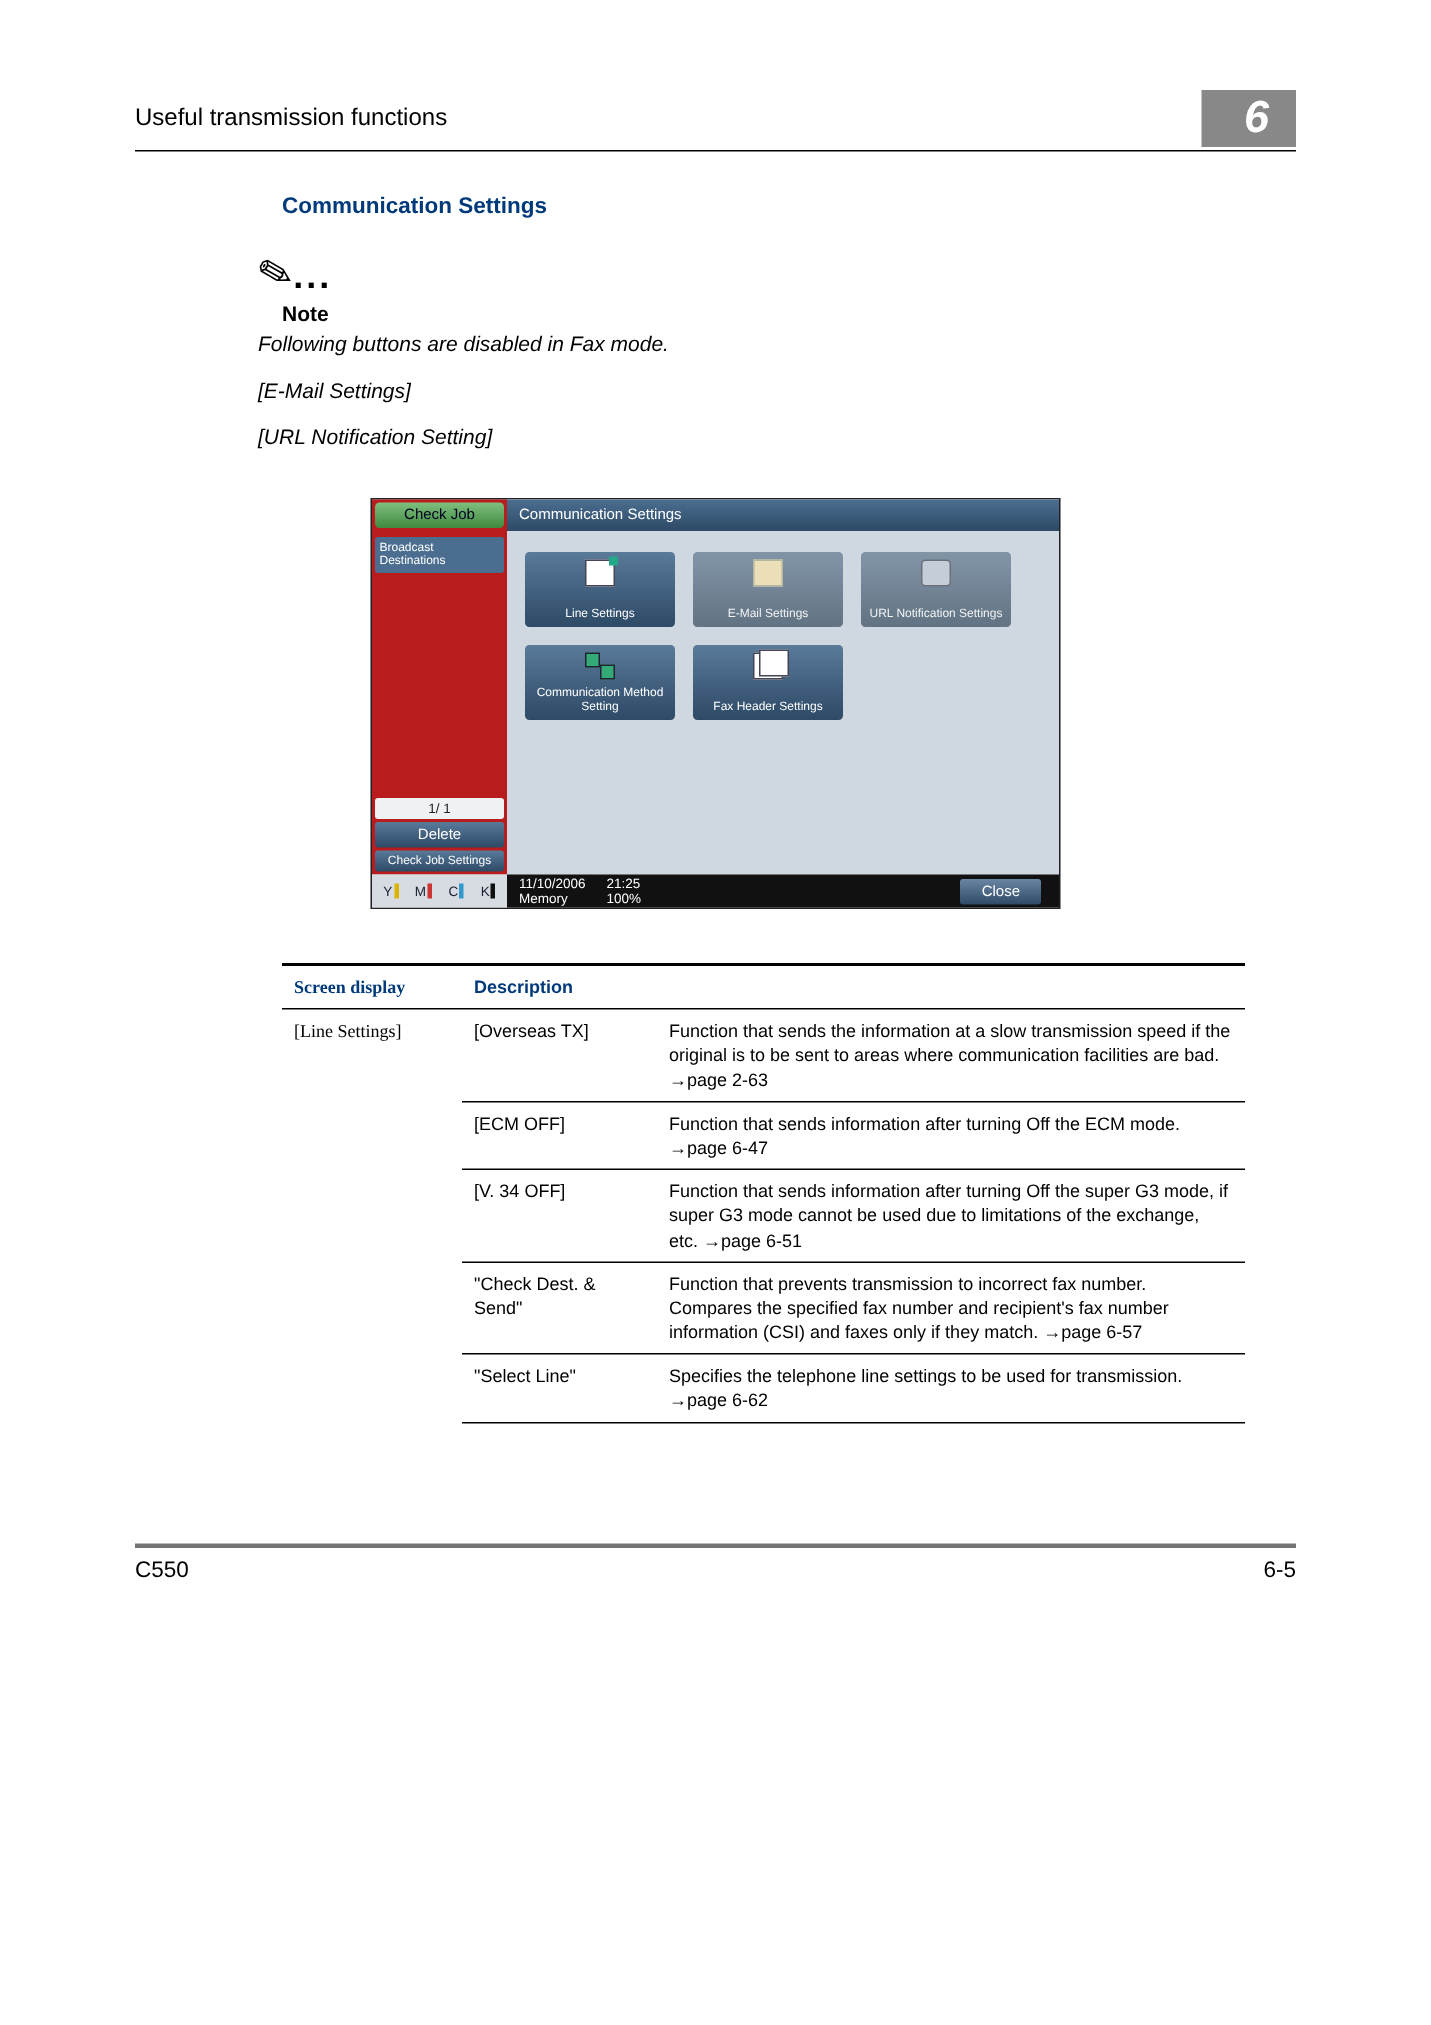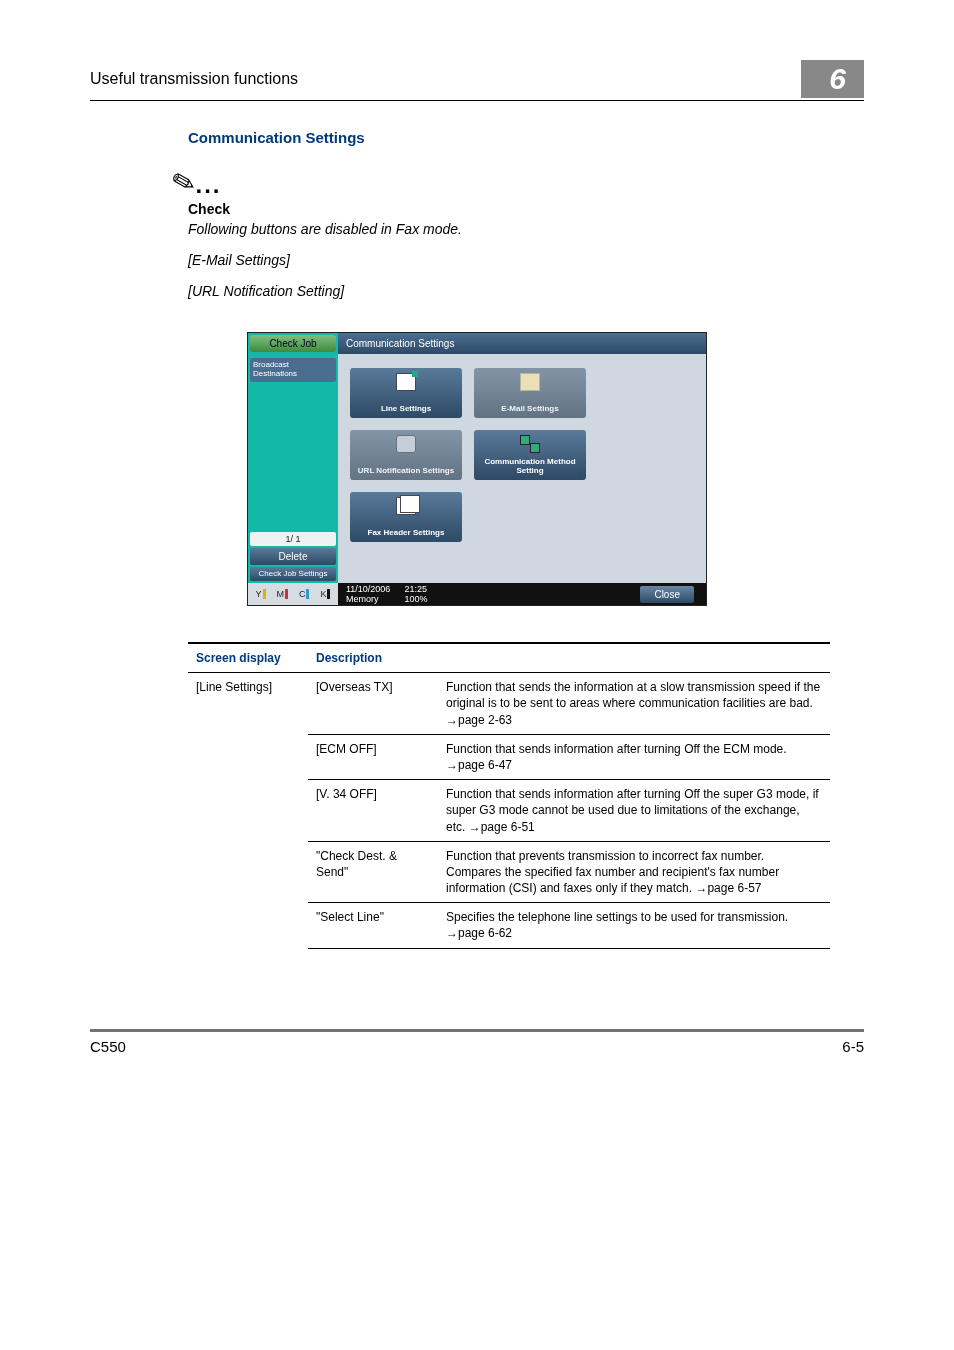--- a/index.html
+++ b/index.html
@@ -57,21 +57,20 @@
       letter-spacing: 2px;
       vertical-align: bottom;
     }
     .note-label {
       font-weight: bold;
       margin-left: 16px;
       margin-top: 2px;
     }
     .note-text {
       font-style: italic;
-      margin-left: 16px;
       margin-top: 2px;
       line-height: 1.5;
     }
     .note-text + .note-text { margin-top: 10px; }
 
     
     .screenshot-wrap {
       display: flex;
       justify-content: center;
       margin-bottom: 36px;
@@ -104,21 +103,21 @@
       font-size: 10px;
       display: flex;
       justify-content: space-between;
     }
     .ss-body {
       display: flex;
       height: 250px;
     }
     .ss-side {
       width: 90px;
-      background: #14b8a6;
+      background: #b91c1c;
       display: flex;
       flex-direction: column;
       padding: 2px;
     }
     .ss-checkjob-tab {
       background: linear-gradient(#7fbf7f, #3f8a3f);
       border-radius: 3px;
       text-align: center;
       padding: 3px 0;
       margin-bottom: 6px;
@@ -170,31 +169,30 @@
       padding: 5px 8px;
       font-size: 10px;
     }
     .ss-grid {
       display: flex;
       flex-wrap: wrap;
       gap: 12px;
       padding: 14px 12px;
     }
     .ss-tile {
-      width: 112px;
+      width: 100px;
       height: 50px;
       background: linear-gradient(#5a7a9a, #2d4a66);
       border-radius: 3px;
       position: relative;
       display: flex;
       flex-direction: column;
       justify-content: flex-end;
       align-items: center;
       padding-bottom: 4px;
-      font-weight: bold;
     }
     .ss-tile.muted { opacity: 0.7; filter: grayscale(30%); }
     .ss-tile-label {
       font-size: 8px;
       color: #fff;
       text-align: center;
       line-height: 1.1;
     }
     .ss-tile-icon {
       position: absolute;
@@ -275,21 +273,21 @@
       vertical-align: top;
       line-height: 1.35;
     }
     .desc-table thead th {
       border-top: 2px solid #000;
       border-bottom: 1px solid #000;
       color: #003a7a;
       font-weight: bold;
       font-size: 12px;
     }
-    .col1 { width: 120px; }
+    .col1 { width: 120px; font-family: Liberation Serif, serif; }
     .col2 { width: 130px; }
     .no-bottom { border-bottom: none !important; }
 
     .footer-row {
       display: flex;
       justify-content: space-between;
       border-top: 3px solid #737373;
       margin-top: 80px;
       padding-top: 6px;
       font-size: 15px;
@@ -303,21 +301,21 @@
     <div class="header-title">Useful transmission functions</div>
     <div class="chapter-box">6</div>
   </div>
 
   <div class="section-heading">Communication Settings</div>
 
   <div class="note-block">
     <div>
       <span class="note-icon">✎</span><span class="note-dots">...</span>
     </div>
-    <div class="note-label">Check</div>
+    <div class="note-label">Note</div>
     <div class="note-text">Following buttons are disabled in Fax mode.</div>
     <div class="note-text">[E-Mail Settings]</div>
     <div class="note-text">[URL Notification Setting]</div>
   </div>
 
   <div class="screenshot-wrap">
     <div class="screenshot">
       <div class="ss-body">
         <div class="ss-side">
           <div class="ss-checkjob-tab">Check Job</div>

